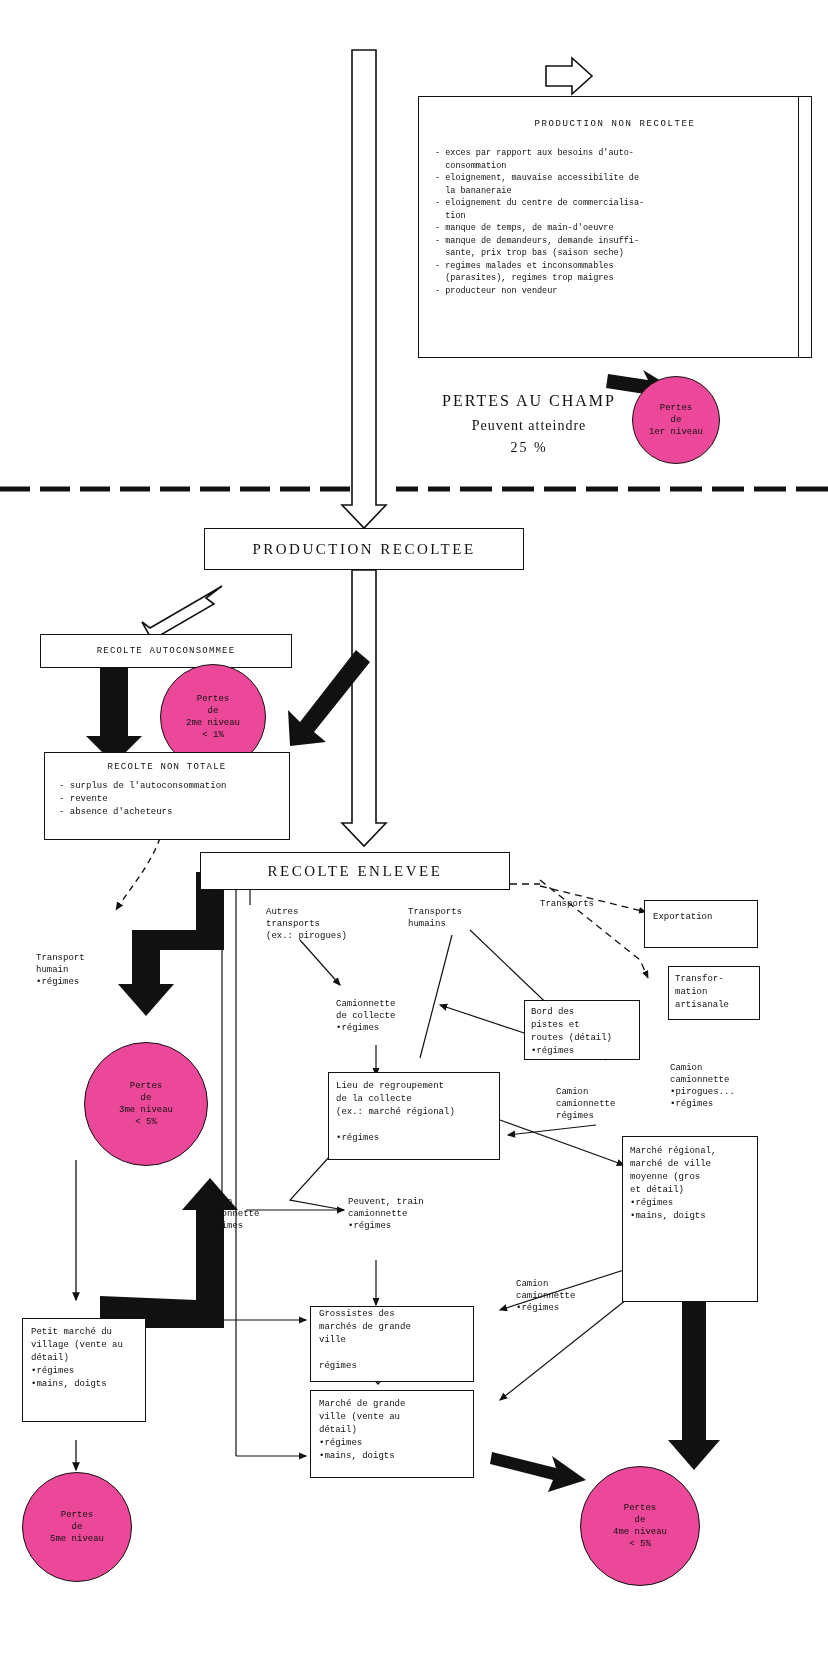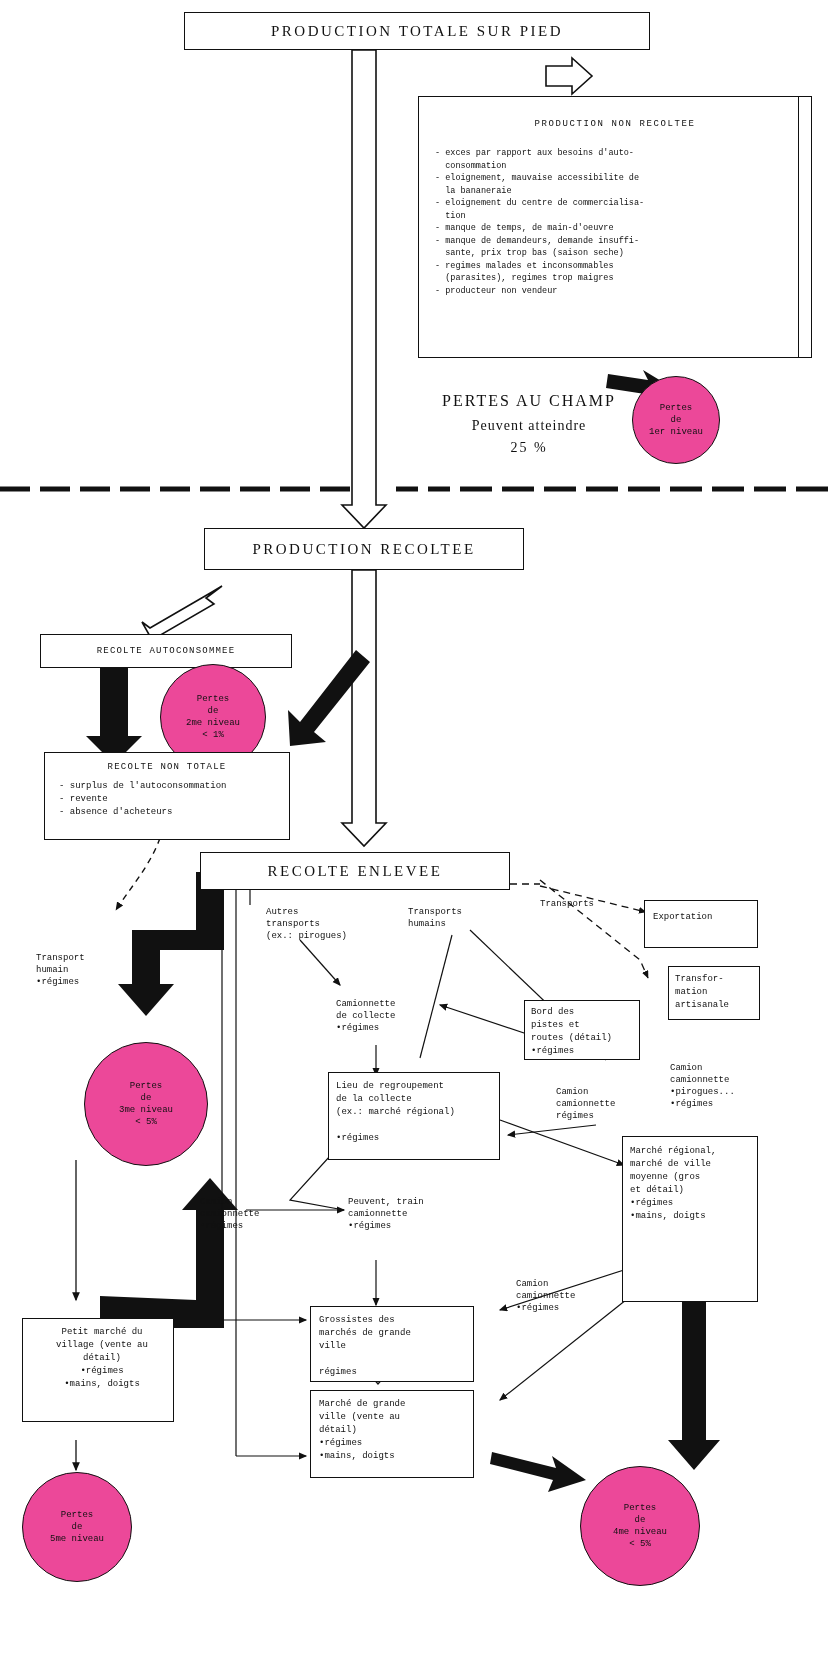--- a/index.html
+++ b/index.html
@@ -126,23 +126,20 @@
     <path d="M372,1352 L384,1352 L384,1368 L392,1368 L378,1384 L364,1368
              L372,1368 z" fill="#fff" stroke="#111" stroke-width="1.4"></path>
 
     <path d="M492,1452 L556,1468 L552,1456 L586,1480 L548,1492 L553,1480
              L490,1464 z" fill="#111"></path>
 
     <path d="M682,1300 L706,1300 L706,1440 L720,1440 L694,1470 L668,1440
              L682,1440 z" fill="#111"></path>
   </svg>
 
-  <div class="box" style="left:184px;top:12px;width:466px;height:38px;">
-    <div class="hdr" style="margin-top:10px;">PRODUCTION TOTALE SUR PIED</div>
-  </div>
 
   <div class="box" style="left:418px;top:96px;width:394px;height:262px;">
     <div class="hdrs" style="margin-top:22px;">PRODUCTION NON RECOLTEE</div>
     <div class="mono tiny" style="margin:18px 0 0 16px;white-space:pre;" id="pnrList">- exces par rapport aux besoins d'auto-
   consommation
 - eloignement, mauvaise accessibilite de
   la bananeraie
 - eloignement du centre de commercialisa-
   tion
 - manque de temps, de main-d'oeuvre
@@ -254,36 +251,36 @@
   <div class="box" style="left:622px;top:1136px;width:136px;height:166px;">
     <div class="mono tiny2" style="margin:8px 0 0 7px;white-space:pre;">Marché régional,
 marché de ville
 moyenne (gros
 et détail)
 •régimes
 •mains, doigts</div>
   </div>
 
   <div class="box" style="left:310px;top:1306px;width:164px;height:76px;">
-    <div class="mono tiny2" style="margin:7px 0 0 8px;white-space:pre;">Grossistes des
+    <div class="mono tiny2" style="margin:1px 0 0 8px;white-space:pre;">Grossistes des
 marchés de grande
 ville
 
 régimes</div>
   </div>
 
   <div class="box" style="left:310px;top:1390px;width:164px;height:88px;">
     <div class="mono tiny2" style="margin:7px 0 0 8px;white-space:pre;">Marché de grande
 ville (vente au
 détail)
 •régimes
 •mains, doigts</div>
   </div>
 
-  <div class="box" style="left:22px;top:1318px;width:152px;height:104px;text-align:center;">
+  <div class="box" style="left:22px;top:1318px;width:124px;height:104px;">
     <div class="mono tiny2" style="margin:7px 0 0 8px;white-space:pre;">Petit marché du
 village (vente au
 détail)
 •régimes
 •mains, doigts</div>
   </div>
 
   <div class="circ" style="left:84px;top:1042px;width:124px;height:124px;">
     <div>
       <div>Pertes</div>

